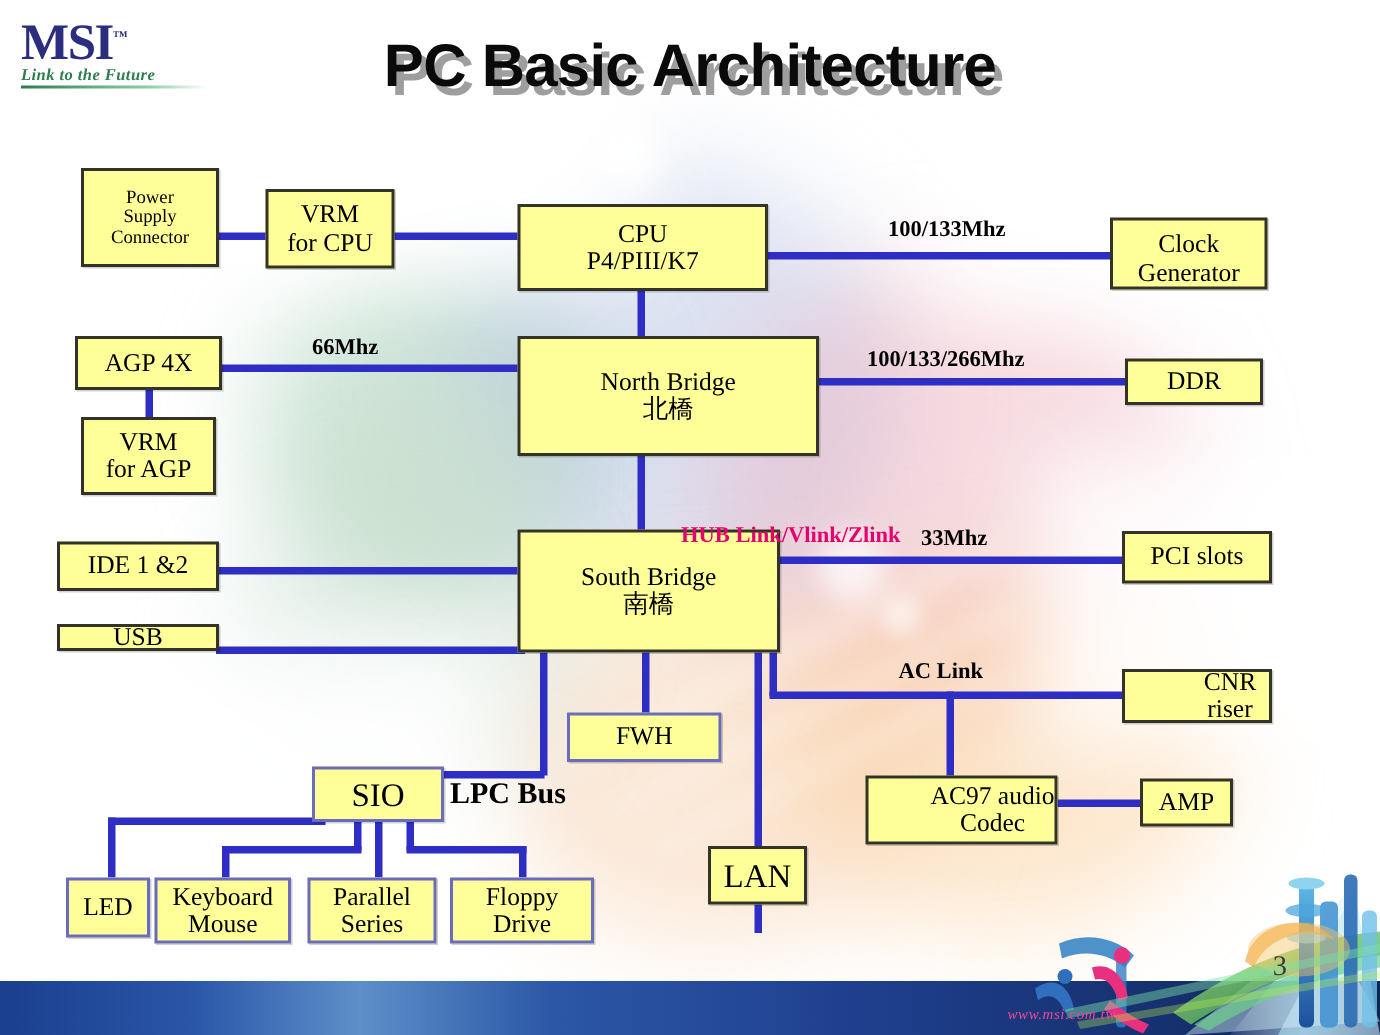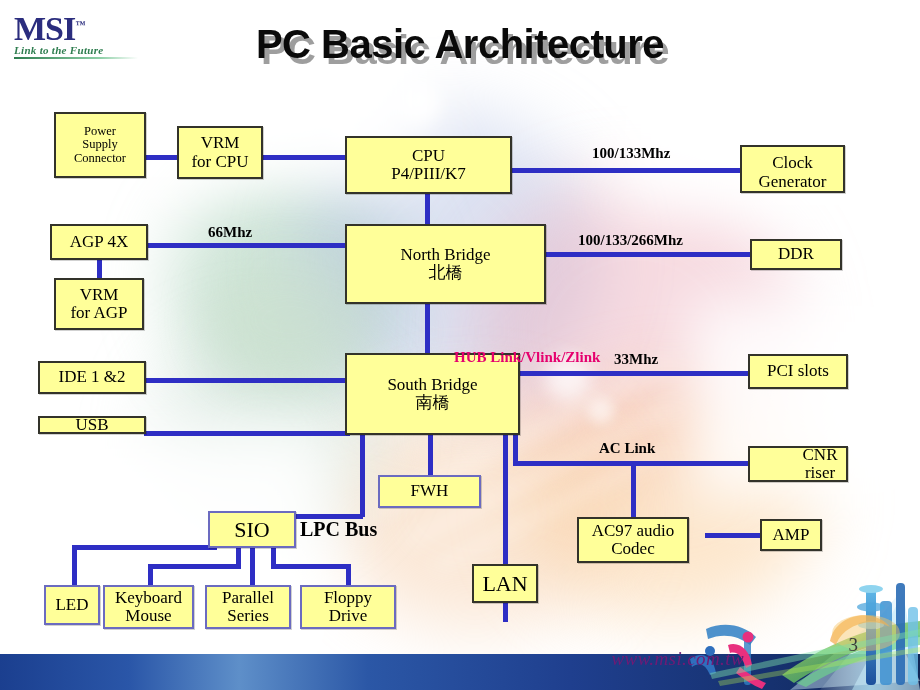--- a/index.html
+++ b/index.html
@@ -139,25 +139,25 @@
     position: absolute;
     left: 0; right: 0; bottom: 0;
     height: 36px;
     background: linear-gradient(90deg,
       #1b3f8f 0%, #2a56a8 14%, #5e8fc9 26%,
       #2b57a6 40%, #1f3f8e 62%, #16316f 84%, #0f2554 100%);
     z-index: 8;
   }
   .footer-url {
     position: absolute;
-    right: 176px; bottom: 20px;
+    right: 176px; bottom: 8px;
     font-family: "Liberation Serif", "DejaVu Serif", serif;
     font-style: italic;
-    font-size: 19px;
-    color: #701a75;
+    font-size: 10px;
+    color: #ec4899;
     letter-spacing: 0.4px;
     z-index: 10;
   }
   .page-num {
     position: absolute;
     right: 62px; bottom: 34px;
     font-family: "Liberation Serif", "DejaVu Serif", serif;
     font-size: 19px;
     color: #3a3a3a;
     z-index: 10;
@@ -340,21 +340,21 @@
   </div>
 
   <div class="node thin-border" style="left:378px; top:475px; width:103px; height:33px;">
     <div>FWH</div>
   </div>
 
   <div class="node big thin-border" style="left:208px; top:511px; width:88px; height:37px;">
     <div>SIO</div>
   </div>
 
-  <div class="node" style="left:577px; top:517px; width:112px; height:46px;">
+  <div class="node" style="left:577px; top:517px; width:128px; height:46px;justify-content:flex-end;">
     <div>
       <div>AC97 audio</div>
       <div>Codec</div>
     </div>
   </div>
 
   <div class="node" style="left:760px; top:519px; width:62px; height:32px;">
     <div>AMP</div>
   </div>
 

